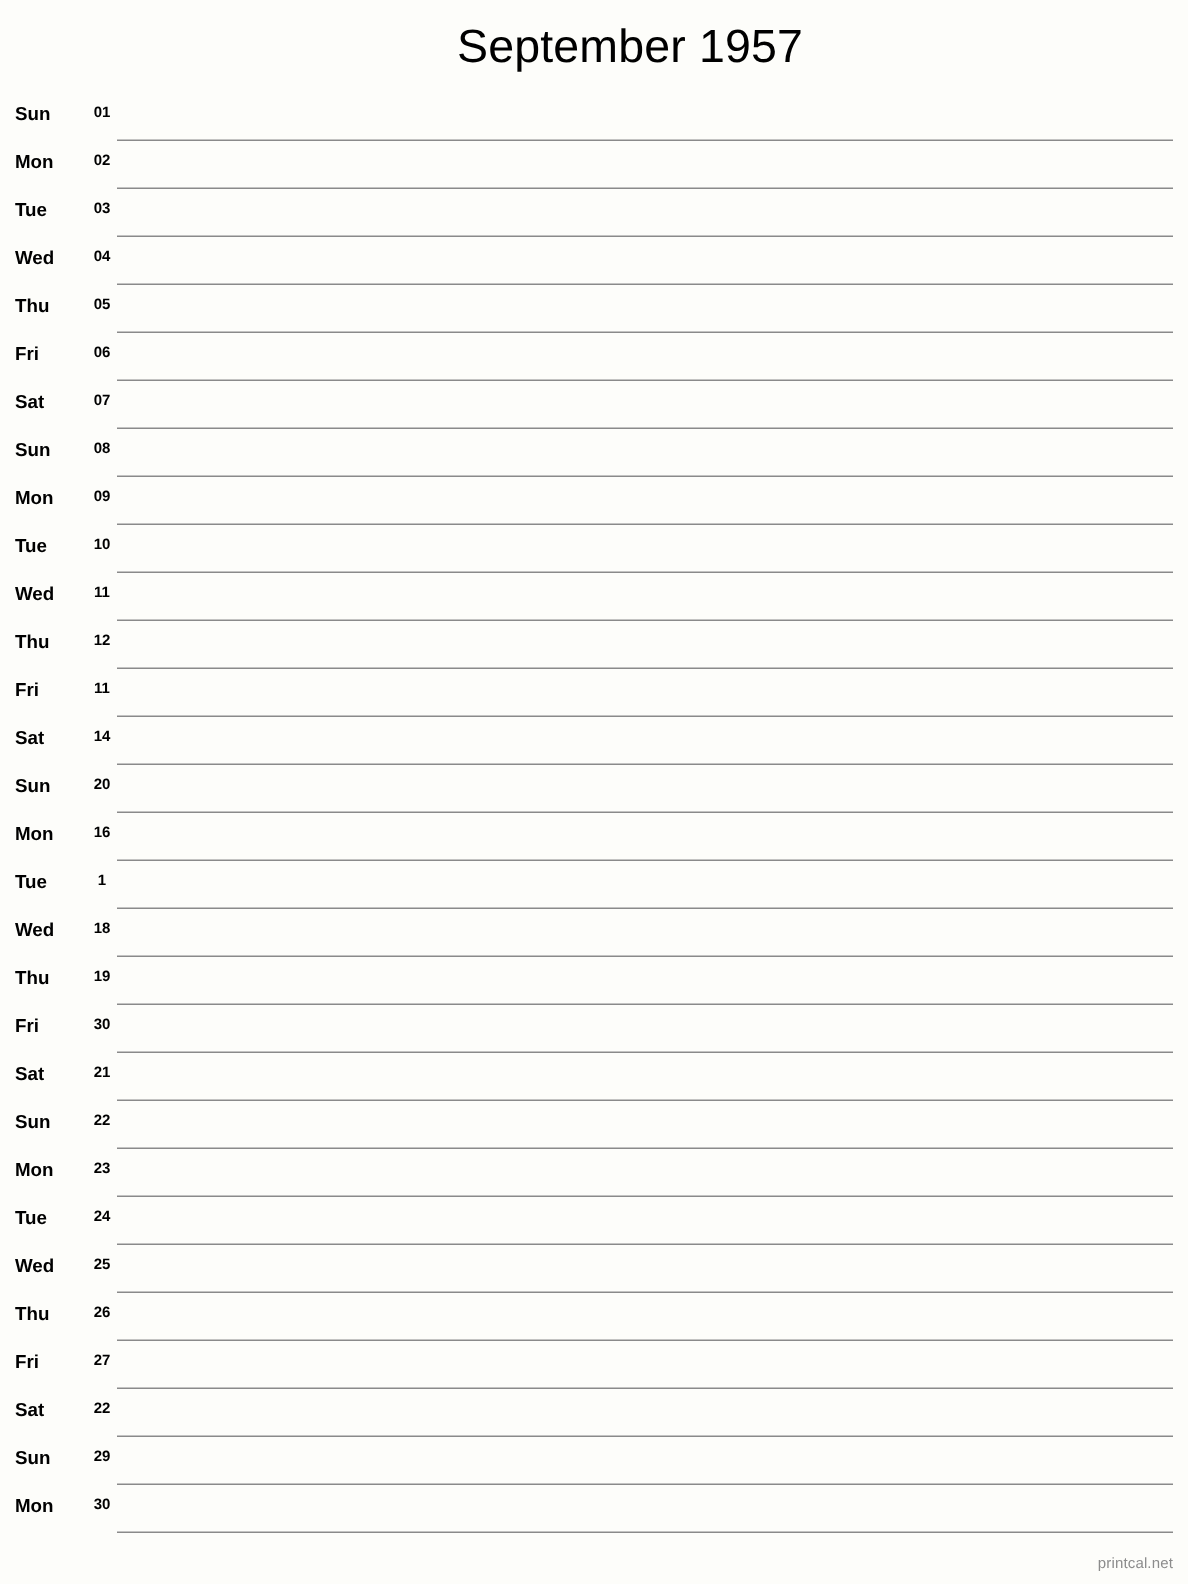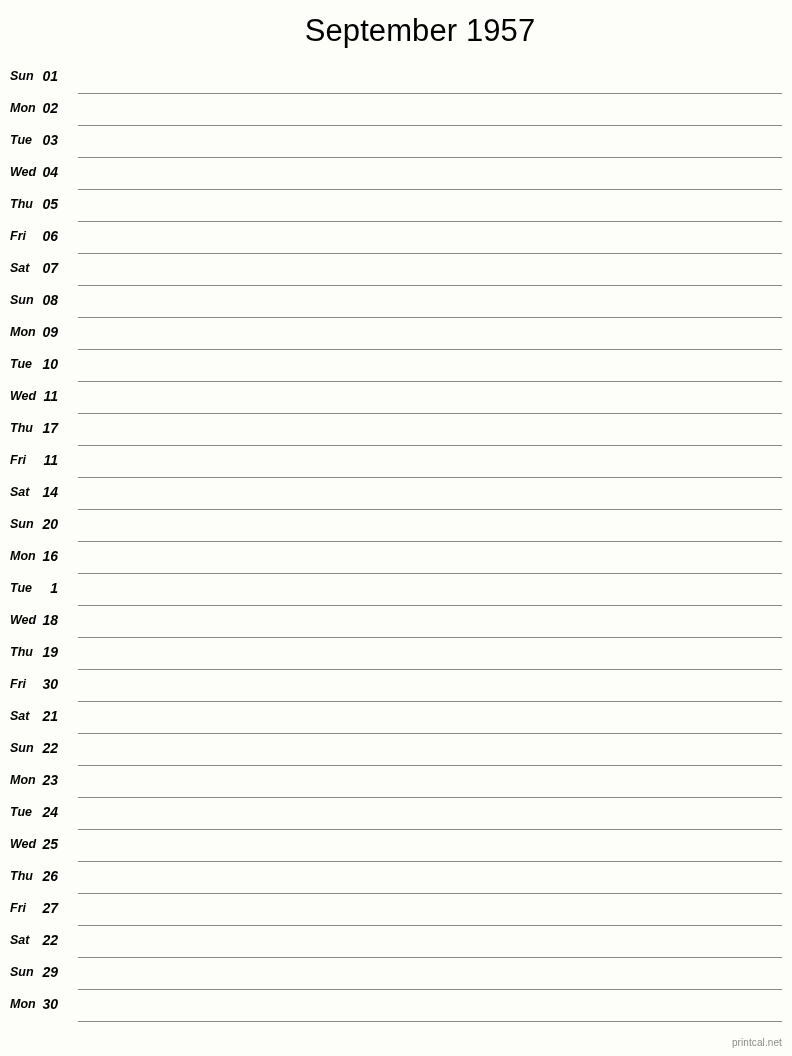--- a/index.html
+++ b/index.html
@@ -33,48 +33,47 @@
     letter-spacing: 0.1px;
     color: #000;
     margin: 0;
     padding-left: 24px;
   }
   .rows {
     position: absolute;
     top: 62px;
     left: 0;
     width: 792px;
-    font-style: italic;
   }
   .day-row {
     position: relative;
     height: 32px;
     width: 792px;
     box-sizing: border-box;
   }
   .dow {
     position: absolute;
     left: 10px;
     top: 6px;
     width: 36px;
     font-size: 12.5px;
     font-weight: bold;
     line-height: 16px;
     text-align: left;
     color: #000;
   }
   .dnum {
     position: absolute;
-    left: 38px;
+    left: 58px;
     top: 6px;
     width: 20px;
-    font-size: 14px;
+    font-size: 10px;
     font-weight: bold;
     line-height: 16px;
-    text-align: right;
+    text-align: center;
     color: #000;
   }
   .ruleline {
     position: absolute;
     left: 78px;
     right: 10px;
     bottom: 0;
     height: 0;
     border-bottom: 1px solid #8a8a8a;
   }
@@ -147,21 +146,21 @@
         <span class="dnum">10</span>
         <span class="ruleline"></span>
       </div>
       <div class="day-row">
         <span class="dow">Wed</span>
         <span class="dnum">11</span>
         <span class="ruleline"></span>
       </div>
       <div class="day-row">
         <span class="dow">Thu</span>
-        <span class="dnum">17</span>
+        <span class="dnum">12</span>
         <span class="ruleline"></span>
       </div>
       <div class="day-row">
         <span class="dow">Fri</span>
         <span class="dnum">11</span>
         <span class="ruleline"></span>
       </div>
       <div class="day-row">
         <span class="dow">Sat</span>
         <span class="dnum">14</span>

